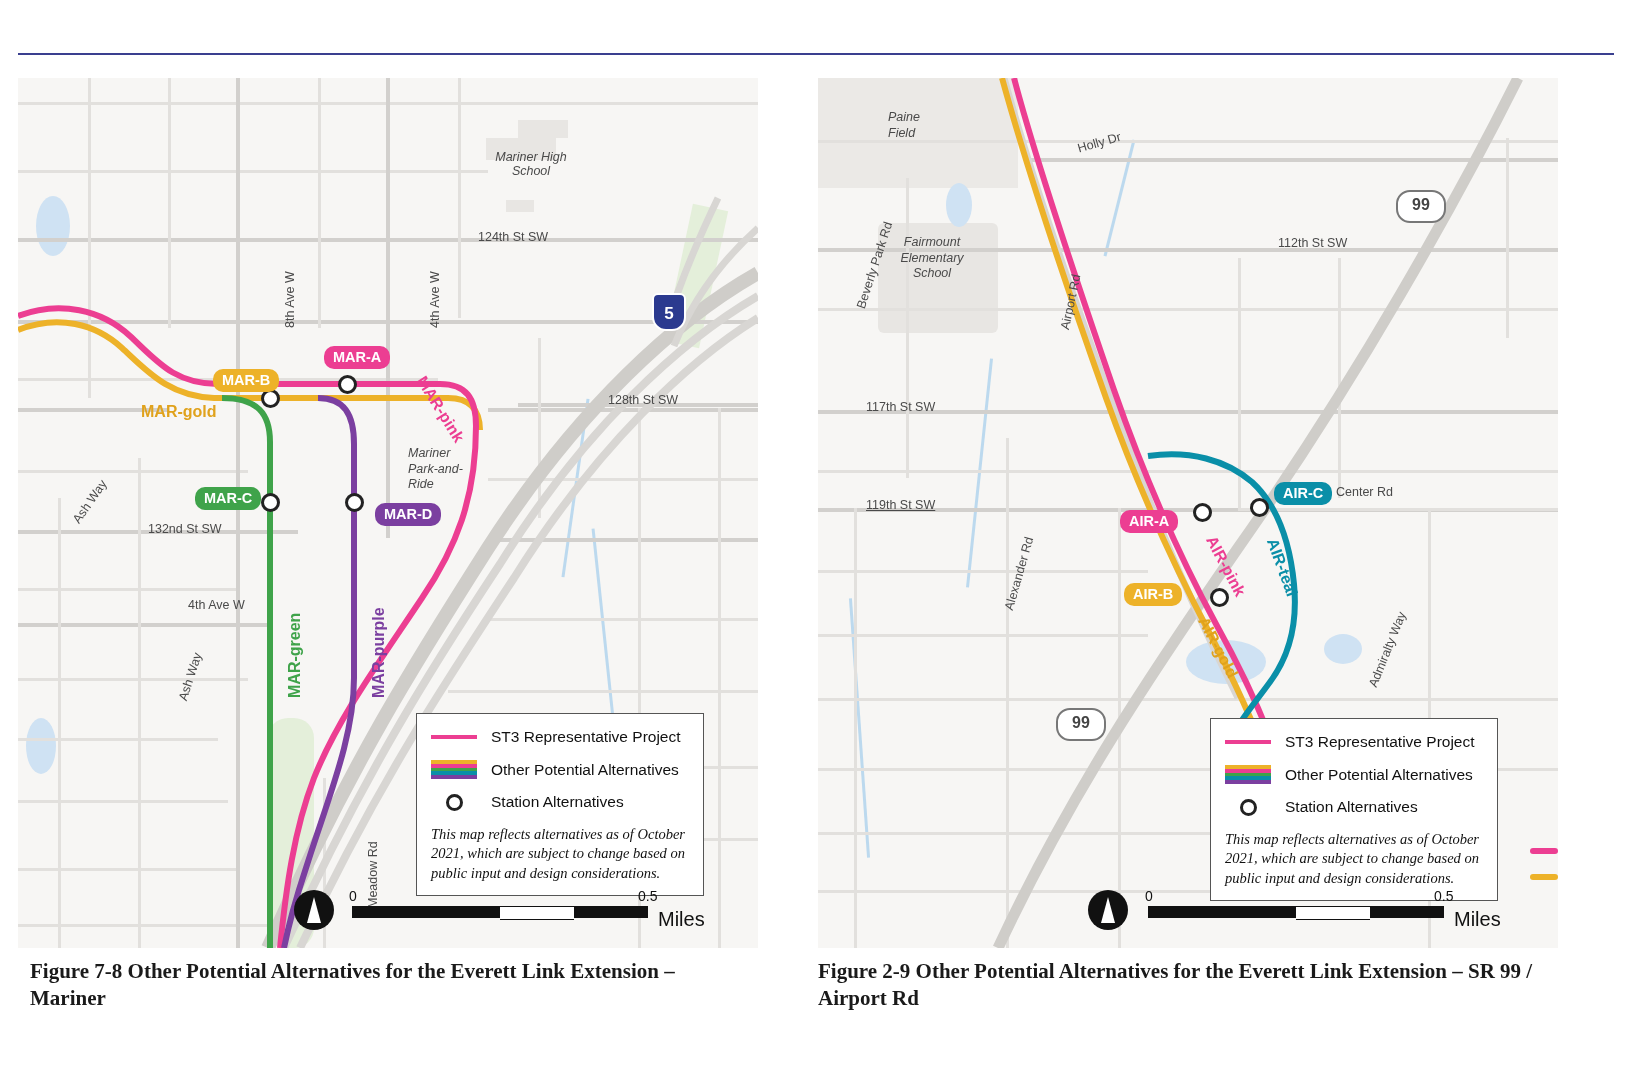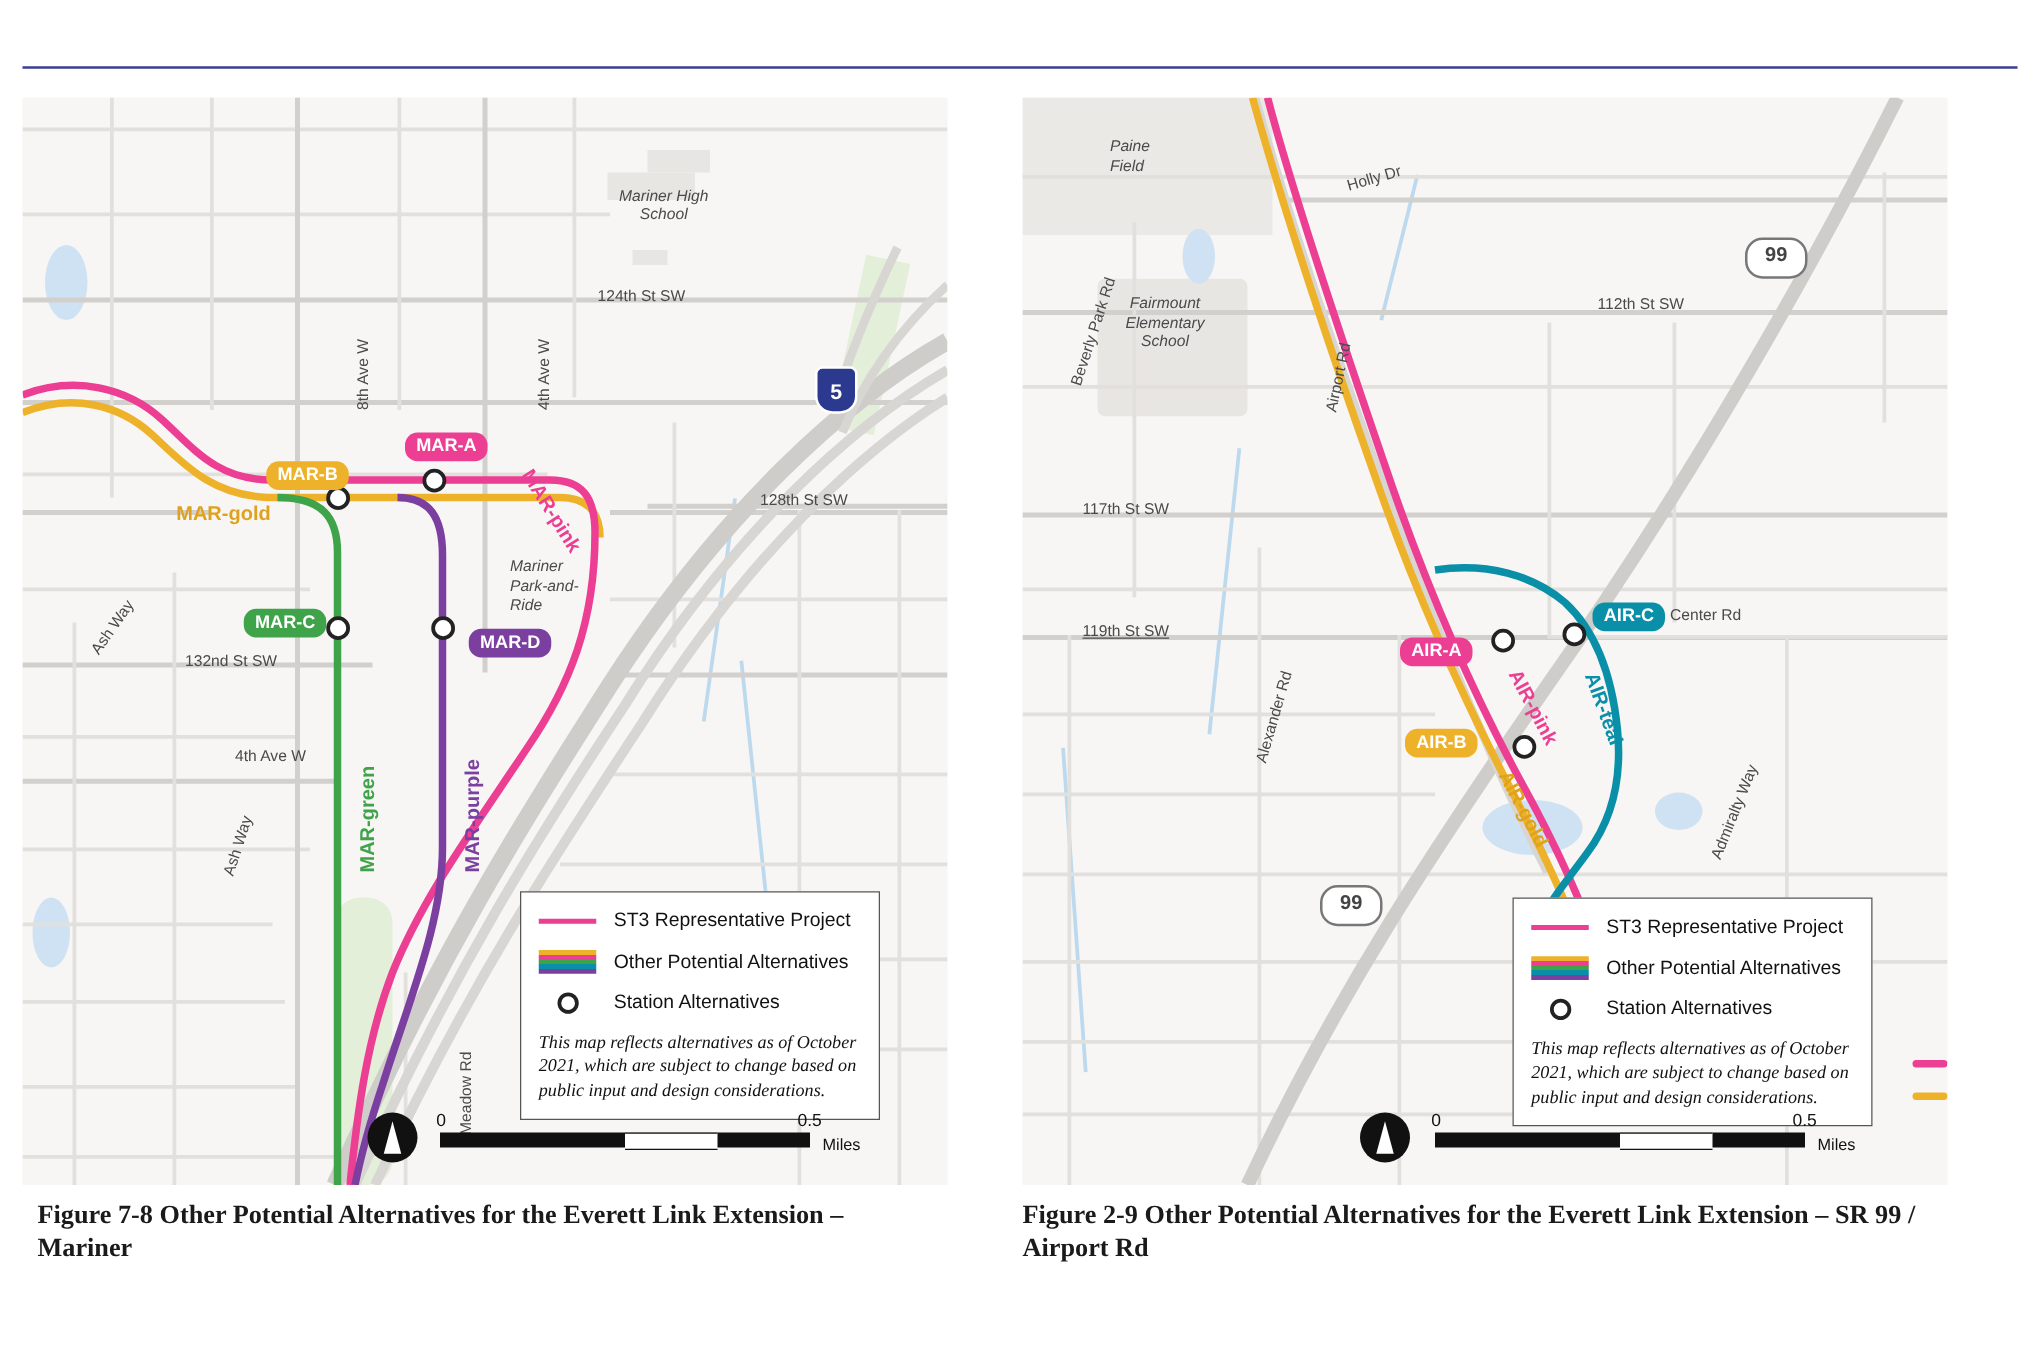--- a/index.html
+++ b/index.html
@@ -96,21 +96,21 @@
   .legend-note{
     font-family:"Liberation Serif", serif;font-style:italic;font-size:14.5px;
     color:#111;line-height:1.34;
   }
   
   .scalebar{position:absolute;}
   .scalebar .bar{position:absolute;top:16px;left:0;width:296px;height:12px;background:#111;}
   .scalebar .bar .w{position:absolute;top:0;left:148px;width:74px;height:12px;background:#fff;border-top:1px solid #111;border-bottom:1px solid #111;}
   .scalebar .t0{position:absolute;top:-2px;left:-3px;font-size:14px;color:#111;}
   .t5{position:absolute;top:-2px;left:286px;font-size:14px;color:#111;}
-  .tm{position:absolute;top:18px;left:306px;font-size:13px;color:#111;}
+  .tm{position:absolute;top:18px;left:306px;font-size:20px;color:#111;}
   .northarrow{position:absolute;width:40px;height:40px;border-radius:50%;background:#111;}
   .northarrow:after{
     content:"";position:absolute;left:13px;top:7px;width:0;height:0;
     border-left:7px solid transparent;border-right:7px solid transparent;border-bottom:26px solid #fff;
   }
 </style>
 </head>
 <body>
 
 <div id="doc-header">

